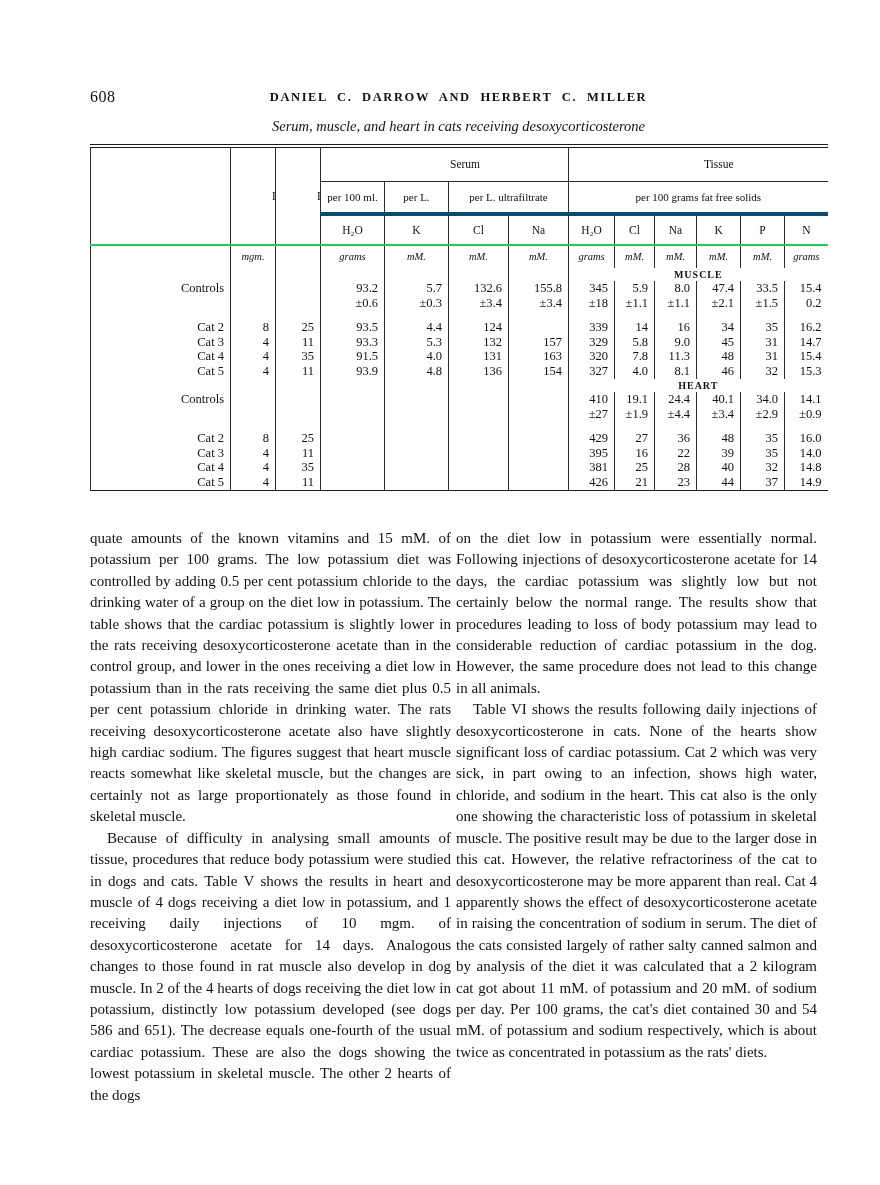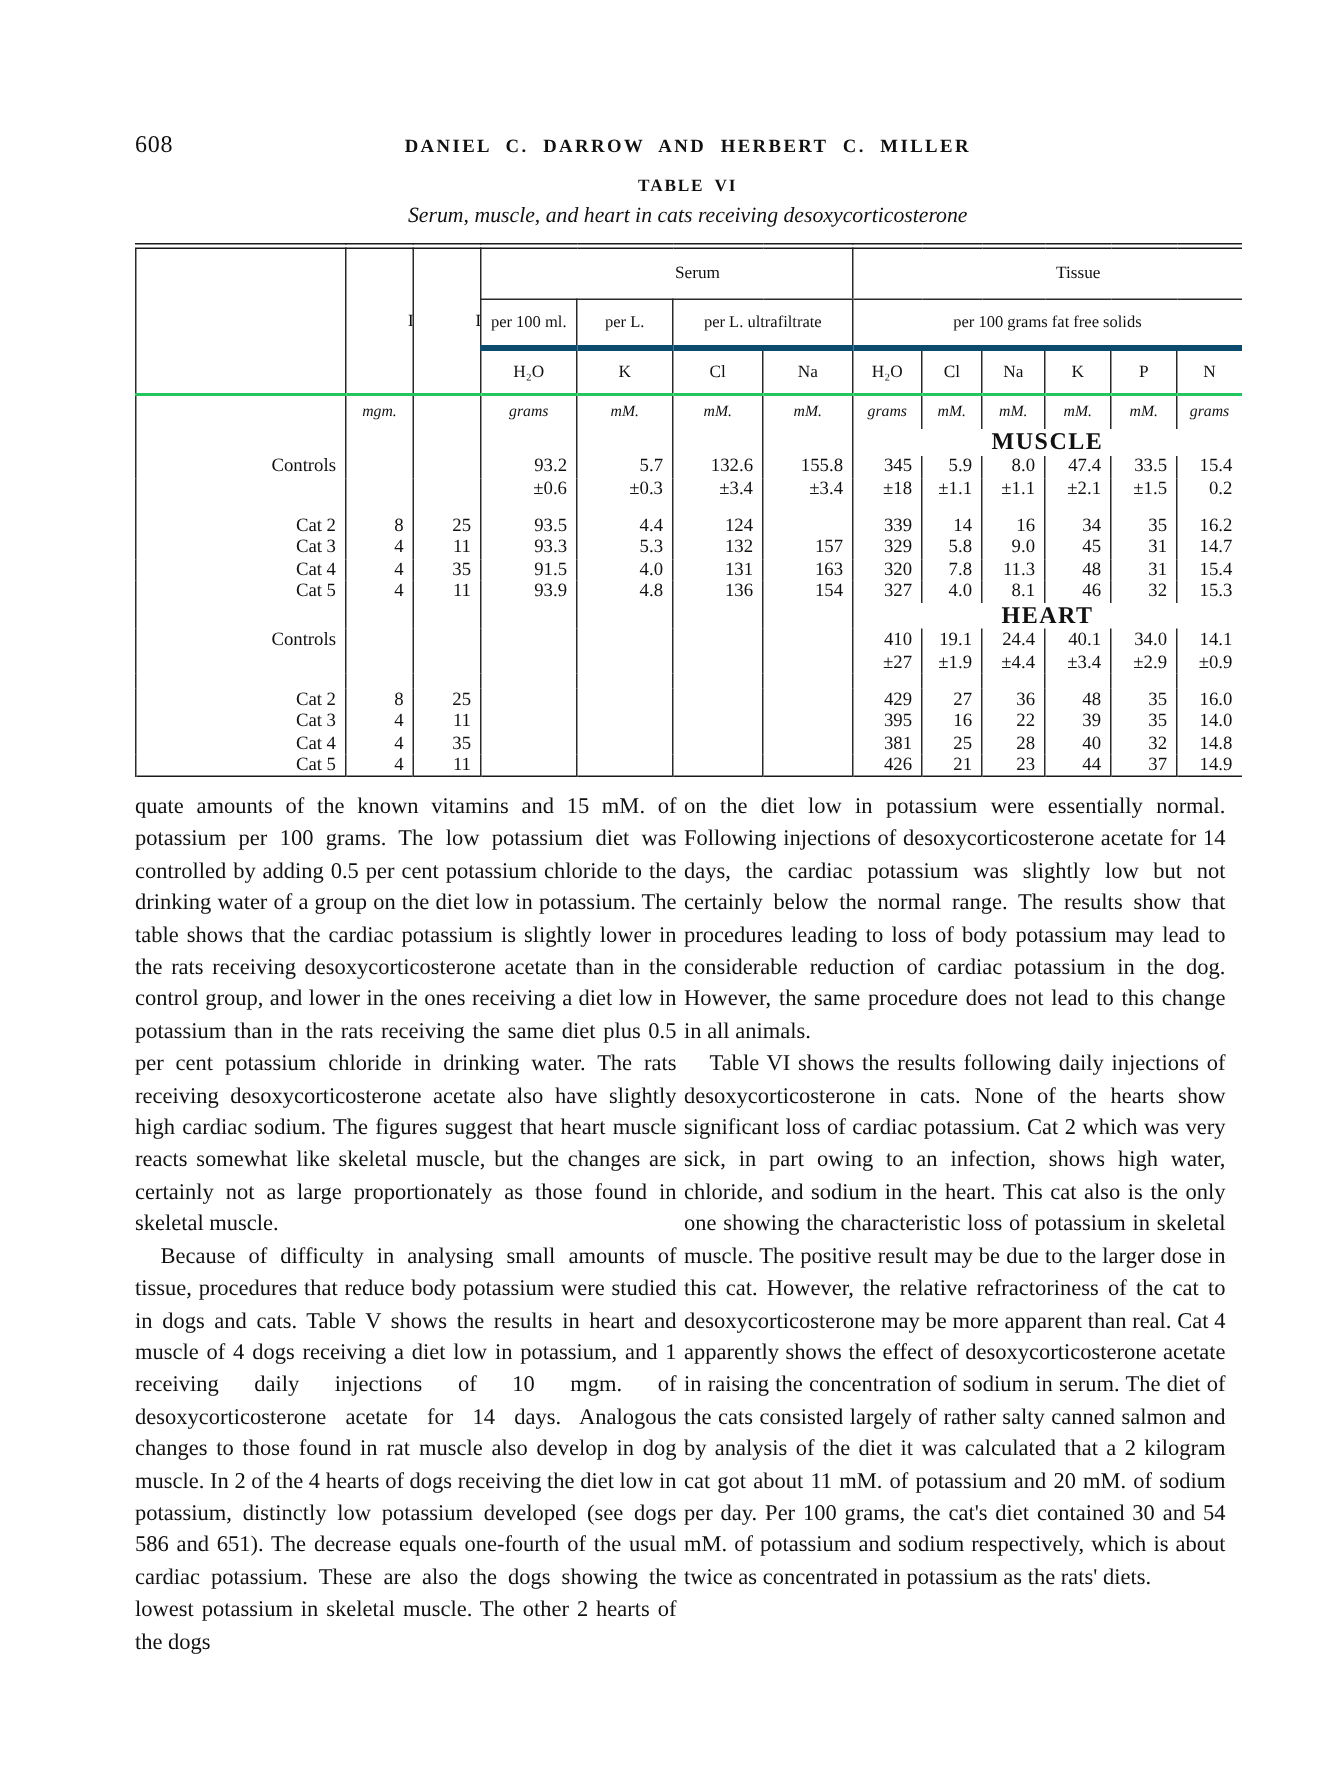--- a/index.html
+++ b/index.html
@@ -40,21 +40,21 @@
     text-align:center;padding:0;font-size:11.5px;
   }
   tr.h1 td{height:33px;padding-left:41px;}
   tr.h1 td.grp{border-bottom:1px solid #2a2a2a;}
   tr.h2 td{height:30px;border-bottom:4px solid #0c4a6e;font-size:11px;}
   tr.h3 td{height:28px;font-size:11.5px;}
   tr.units td{
     border-top:2px solid #22c55e;height:22px;
     font-style:italic;font-size:10.5px;text-align:center;padding:0;
   }
-  tr.seclabel td{height:13px;text-align:center;font-size:16px;
+  tr.seclabel td{height:13px;text-align:center;font-size:10px;
     letter-spacing:1px;font-weight:bold;padding:0;}
   tr.vals td{height:15px;}
   tr.spacer td{height:10px;}
   tr.catrow td{height:14.5px;}
   .body-cols{
     position:absolute;left:88px;top:528px;width:737px;
     display:flex;gap:5px;
   }
   .textcol{width:361px;text-align:justify;font-size:15px;line-height:21.4px;}
   .textcol p{margin:0;}
@@ -64,21 +64,20 @@
 <body>
 
 <div class="page">
 
   <div class="runhead-row">
     <span class="page-number">608</span>
     <span class="running-title">DANIEL C. DARROW AND HERBERT C. MILLER</span>
   </div>
 
   <div class="table-block">
-    <div class="table-title">TABLE VI</div>
     <div class="table-caption">Serum, muscle, and heart in cats receiving desoxycorticosterone</div>
     <table class="datatable">
       <colgroup>
         <col style="width:140px">
           <col style="width:45px">
           <col style="width:45px">
         <col style="width:64px">
           <col style="width:64px">
           <col style="width:60px">
           <col style="width:60px">

